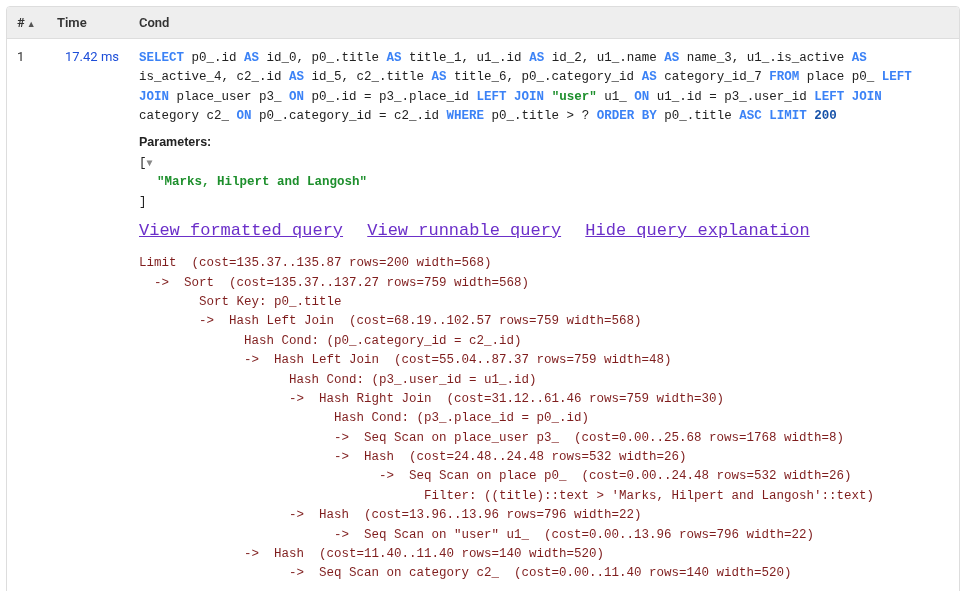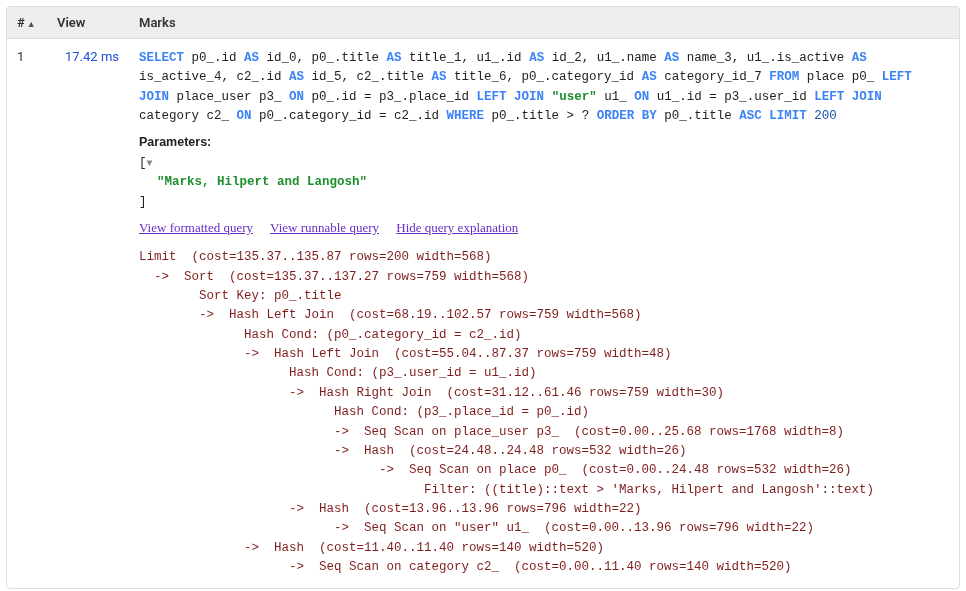--- a/index.html
+++ b/index.html
@@ -46,41 +46,41 @@
     padding: 10px 10px;
     vertical-align: top;
     font-size: 13px;
   }
   .idx { color: #333; }
   .time { color: #1d4ed8; white-space: nowrap; text-align: right; }
   .info { font-family: "SFMono-Regular", Consolas, "Liberation Mono", Menlo, monospace; font-size: 12.5px; line-height: 1.55; }
   .sql { white-space: pre-wrap; word-break: break-word; }
   .kw { color: #3b82f6; font-weight: 600; }
   .str { color: #1d8f2c; font-weight: 600; }
-  .num { color: #1651a8; font-weight: 400; }
+  .num { color: #1651a8; font-weight: 700; }
   .param-label { font-weight: 700; margin-top: 6px; color: #222; font-family: Liberation Sans, sans-serif; }
   .param-block { margin: 2px 0 6px 0; font-family: inherit; }
   .tri { color: #888; font-size: 10px; }
   .param-val { color: #1d8f2c; font-weight: 600; margin-left: 18px; }
-  .links { margin: 4px 0 10px 0; font-family: Liberation Serif, serif; font-size: 13px; }
+  .links { margin: 4px 0 10px 0; font-family: Liberation Mono, monospace; font-size: 17px; }
   .links a { color: #6b2fc9; text-decoration: underline; margin-right: 14px; cursor: pointer; }
   .plan { white-space: pre; color: #7f1d1d; font-family: inherit; line-height: 1.55; overflow-x: auto; }
 </style>
 </head>
 <body>
 
 <div class="panel">
   <table>
     <thead>
       <tr>
         <th class="col-num">
           <span>#</span><span class="sort-ind">▲</span>
         </th>
-        <th class="col-time">View</th>
-        <th>Marks</th>
+        <th class="col-time">Time</th>
+        <th>Cond</th>
       </tr>
     </thead>
     <tbody>
       <tr>
         <td class="idx">1</td>
         <td class="time">17.42 ms</td>
         <td class="info">
           <div class="sql"><span class="kw">SELECT</span><span> p0_.id </span><span class="kw">AS</span><span> id_0, p0_.title </span><span class="kw">AS</span><span> title_1, u1_.id </span><span class="kw">AS</span><span> id_2, u1_.name </span><span class="kw">AS</span><span> name_3, u1_.is_active </span><span class="kw">AS</span><span> is_active_4, c2_.id </span><span class="kw">AS</span><span> id_5, c2_.title </span><span class="kw">AS</span><span> title_6, p0_.category_id </span><span class="kw">AS</span><span> category_id_7 </span><span class="kw">FROM</span><span> place p0_ </span><span class="kw">LEFT JOIN</span><span> place_user p3_ </span><span class="kw">ON</span><span> p0_.id = p3_.place_id </span><span class="kw">LEFT JOIN</span><span> </span><span class="str">"user"</span><span> u1_ </span><span class="kw">ON</span><span> u1_.id = p3_.user_id </span><span class="kw">LEFT JOIN</span><span> category c2_ </span><span class="kw">ON</span><span> p0_.category_id = c2_.id </span><span class="kw">WHERE</span><span> p0_.title &gt; ? </span><span class="kw">ORDER BY</span><span> p0_.title </span><span class="kw">ASC LIMIT</span><span> </span><span class="num">200</span></div>
 
           <div class="param-label">Parameters:</div>

